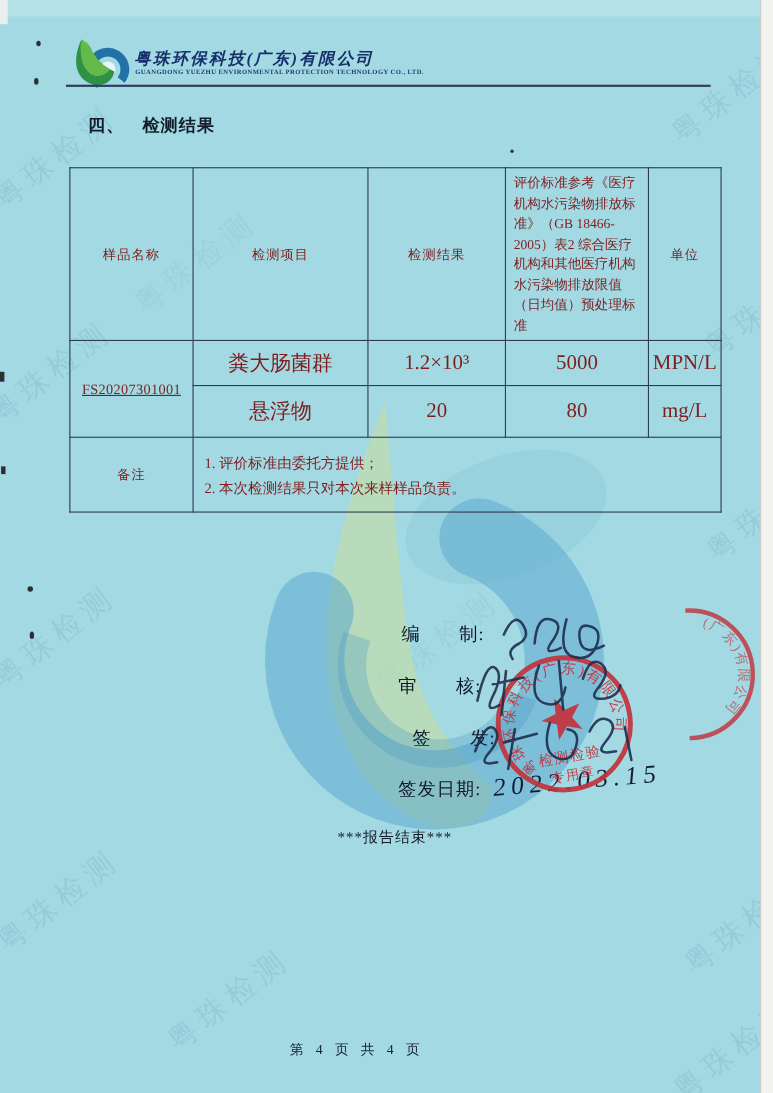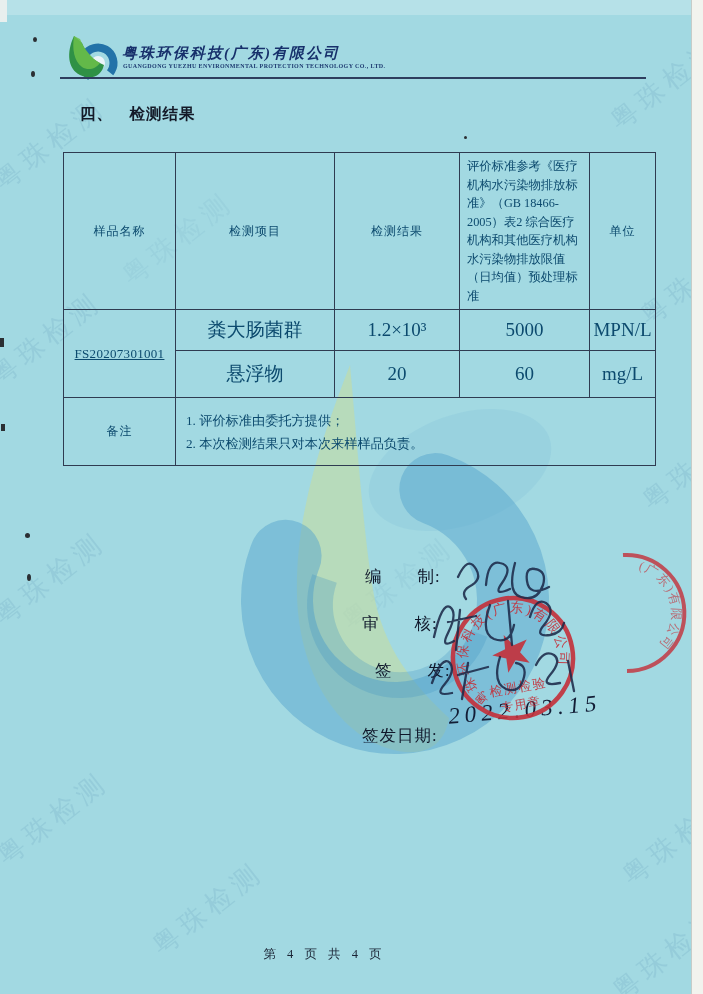--- a/index.html
+++ b/index.html
@@ -48,21 +48,21 @@
     left:63px; top:125px; width:592px; text-align:center;
     font-size:14px; font-weight:bold; letter-spacing:1px; color:#141a28;
   }
 
   table.results {
     position:absolute; left:63px; top:152px; width:592px;
     border-collapse:collapse; table-layout:fixed;
   }
   table.results td, table.results th {
     border:1.5px solid #2f3b51; padding:0; font-weight:normal;
-    text-align:center; vertical-align:middle; color:#0c4a6e;
+    text-align:center; vertical-align:middle; color:#7f1d1d;
     overflow:hidden;
   }
   tr.hdr { height:155px; }
   tr.r1 { height:41px; }
   tr.r2 { height:47px; }
   tr.rem { height:68px; }
   .th-std { text-align:left !important; padding:4px 7px !important; font-size:12.3px; line-height:18.5px; }
   .th-c { font-size:12px; letter-spacing:1px; }
   .cell { font-size:19px; }
   .sample-id { font-size:13px; letter-spacing:0.3px;text-decoration:underline; }
@@ -147,37 +147,37 @@
     <tr class="r1">
       <td rowspan="2" class="sample-id">FS20207301001</td>
       <td class="cell">粪大肠菌群</td>
       <td class="cell">1.2×10³</td>
       <td class="cell">5000</td>
       <td class="cell">MPN/L</td>
     </tr>
     <tr class="r2">
       <td class="cell">悬浮物</td>
       <td class="cell">20</td>
-      <td class="cell">60</td>
+      <td class="cell">80</td>
       <td class="cell">mg/L</td>
     </tr>
     <tr class="rem">
       <td class="th-c">备注</td>
       <td colspan="4" class="remarks-cell">
         <div>1. 评价标准由委托方提供；</div>
         <div>2. 本次检测结果只对本次来样样品负责。</div>
       </td>
     </tr>
   </tbody>
     </table>
 
   <div class="sig-label" style="left:365px; top:566px;">编　　制:</div>
   <div class="sig-label" style="left:362px; top:613px;">审　　核:</div>
   <div class="sig-label" style="left:375px; top:660px;">签　　发:</div>
-  <div class="sig-label" style="left:362px; top:707px;margin-top:18px;">签发日期:</div>
+  <div class="sig-label" style="left:362px; top:707px;">签发日期:</div>
   <div class="sig-date">2022.03.15</div>
 
   <svg style="left:340px; top:525px;" width="363" height="235" viewBox="0 0 363 235">
 
     <g opacity="0.8">
       <path d="M283,30.1 A58,58 0 1 1 287,146" fill="none" stroke="#c4303a" stroke-width="4"></path>
       <path id="arc2" d="M296.4,44 A45,45 0 0 1 300.9,130.8" fill="none"></path>
       <text class="stamp-ring-text2"><textPath href="#arc2" startOffset="2">(广东)有限公司</textPath></text>
     </g>
 
@@ -192,20 +192,21 @@
       <text class="stamp-center" x="173" y="184" style="font-size:12px;">专用章</text>
     </g>
 
     <g stroke="#1d2b4a" stroke-width="2.3" fill="none" stroke-linecap="round" opacity="0.88">
       <path d="M118,52 q10,-22 18,-8 q6,10 -4,16 q-12,6 -6,14 M146,60 q2,-25 14,-22 q14,3 2,20 q-10,14 8,6 M175,38 q-8,30 6,34 q16,5 22,-12 q4,-14 -8,-16 q-10,-2 -8,12 q2,16 22,6"></path>
       <path d="M94,112 q8,-35 16,-30 q8,6 -2,26 q-8,16 6,8 M120,85 l-4,40 M108,97 l28,-6 M150,80 q-10,28 4,34 q16,6 20,-14 M168,76 l4,44 M190,92 q6,-20 16,-14 q10,7 -2,22 q-10,12 6,10 q12,-2 14,-12"></path>
       <path d="M92,158 q10,-28 18,-20 q6,8 -6,22 q-10,12 8,8 M128,138 l-6,36 M118,150 l30,-8 M160,132 q-8,26 6,32 q14,5 18,-12 q3,-12 -8,-14 M196,140 q8,-16 18,-10 q8,6 -4,20 q-10,12 10,8 M228,136 l6,30"></path>
     </g>
   </svg>
 
+  <div class="abs end-text">***报告结束***</div>
   <div class="abs page-num">第 4 页 共 4 页</div>
 
   <div class="speck" style="left:33px; top:37px; width:4px; height:5px;"></div>
   <div class="speck" style="left:31px; top:71px; width:4px; height:6px;"></div>
   <div class="speck" style="left:464px; top:136px; width:3px; height:3px;"></div>
   <div class="speck" style="left:25px; top:533px; width:5px; height:5px;"></div>
   <div class="speck" style="left:27px; top:574px; width:4px; height:7px;"></div>
   <div class="speck" style="left:0px; top:338px; width:4px; height:9px; border-radius:0;"></div>
   <div class="speck" style="left:1px; top:424px; width:4px; height:7px; border-radius:0;"></div>
 

